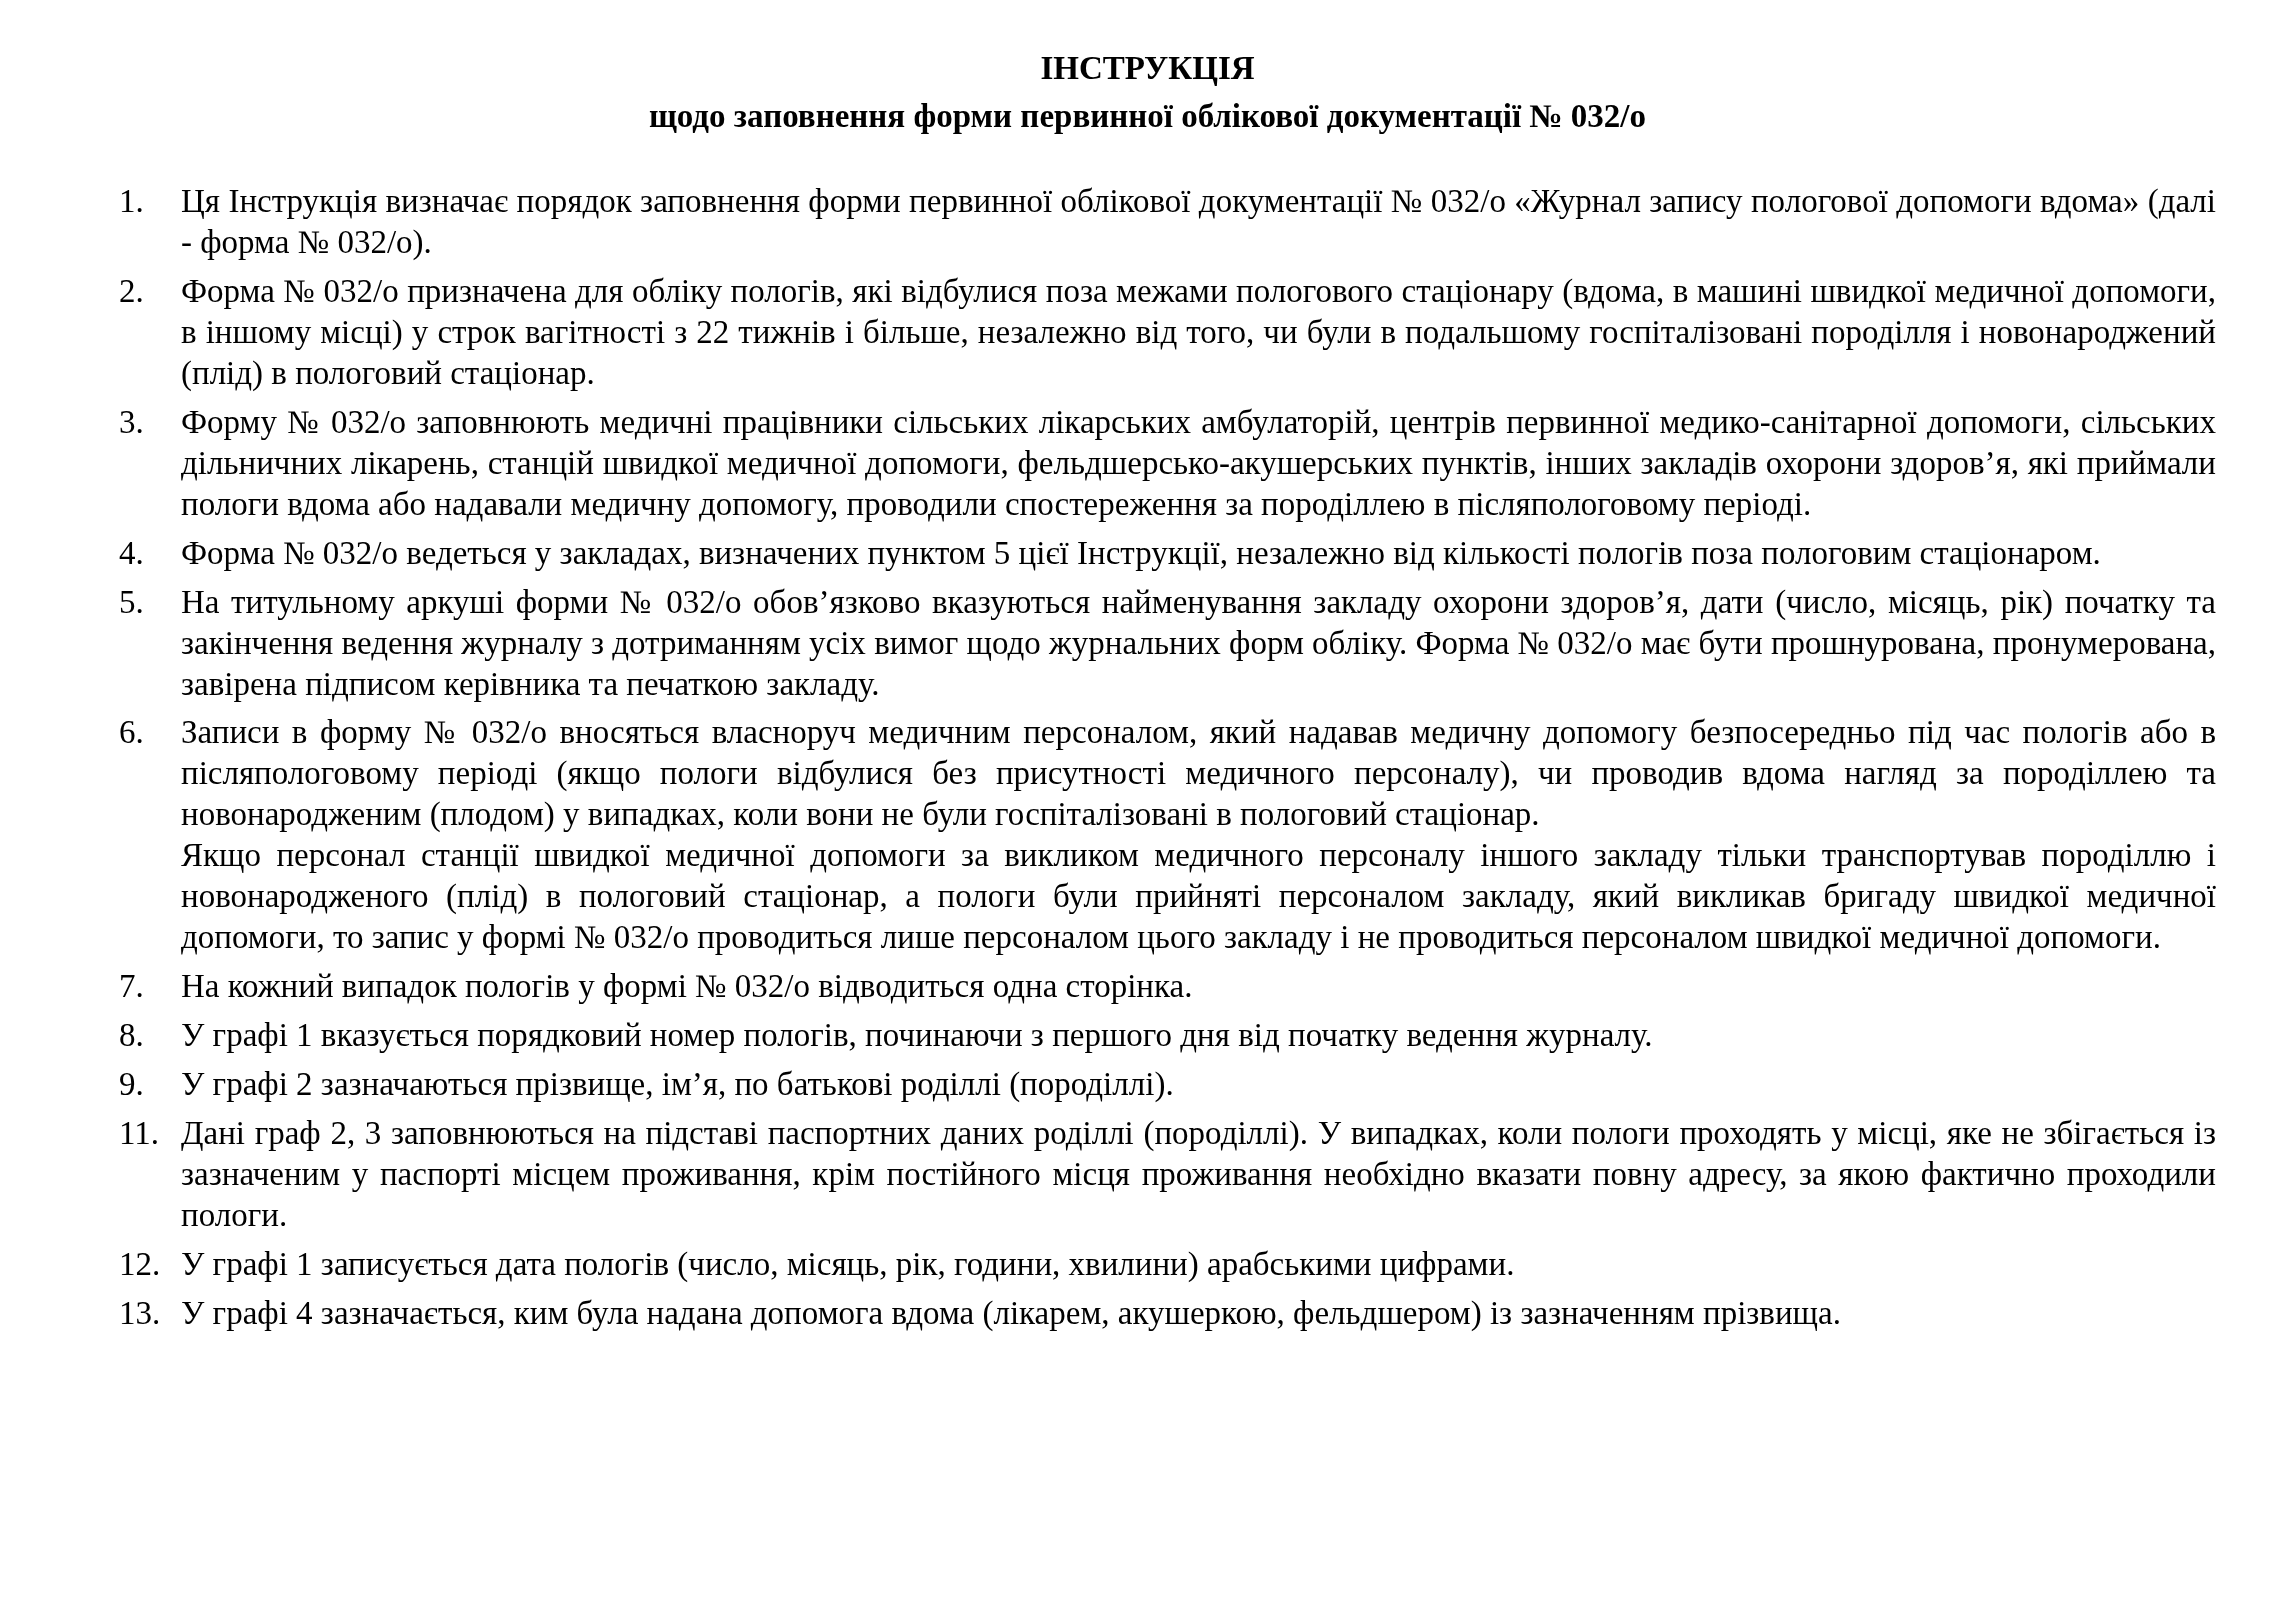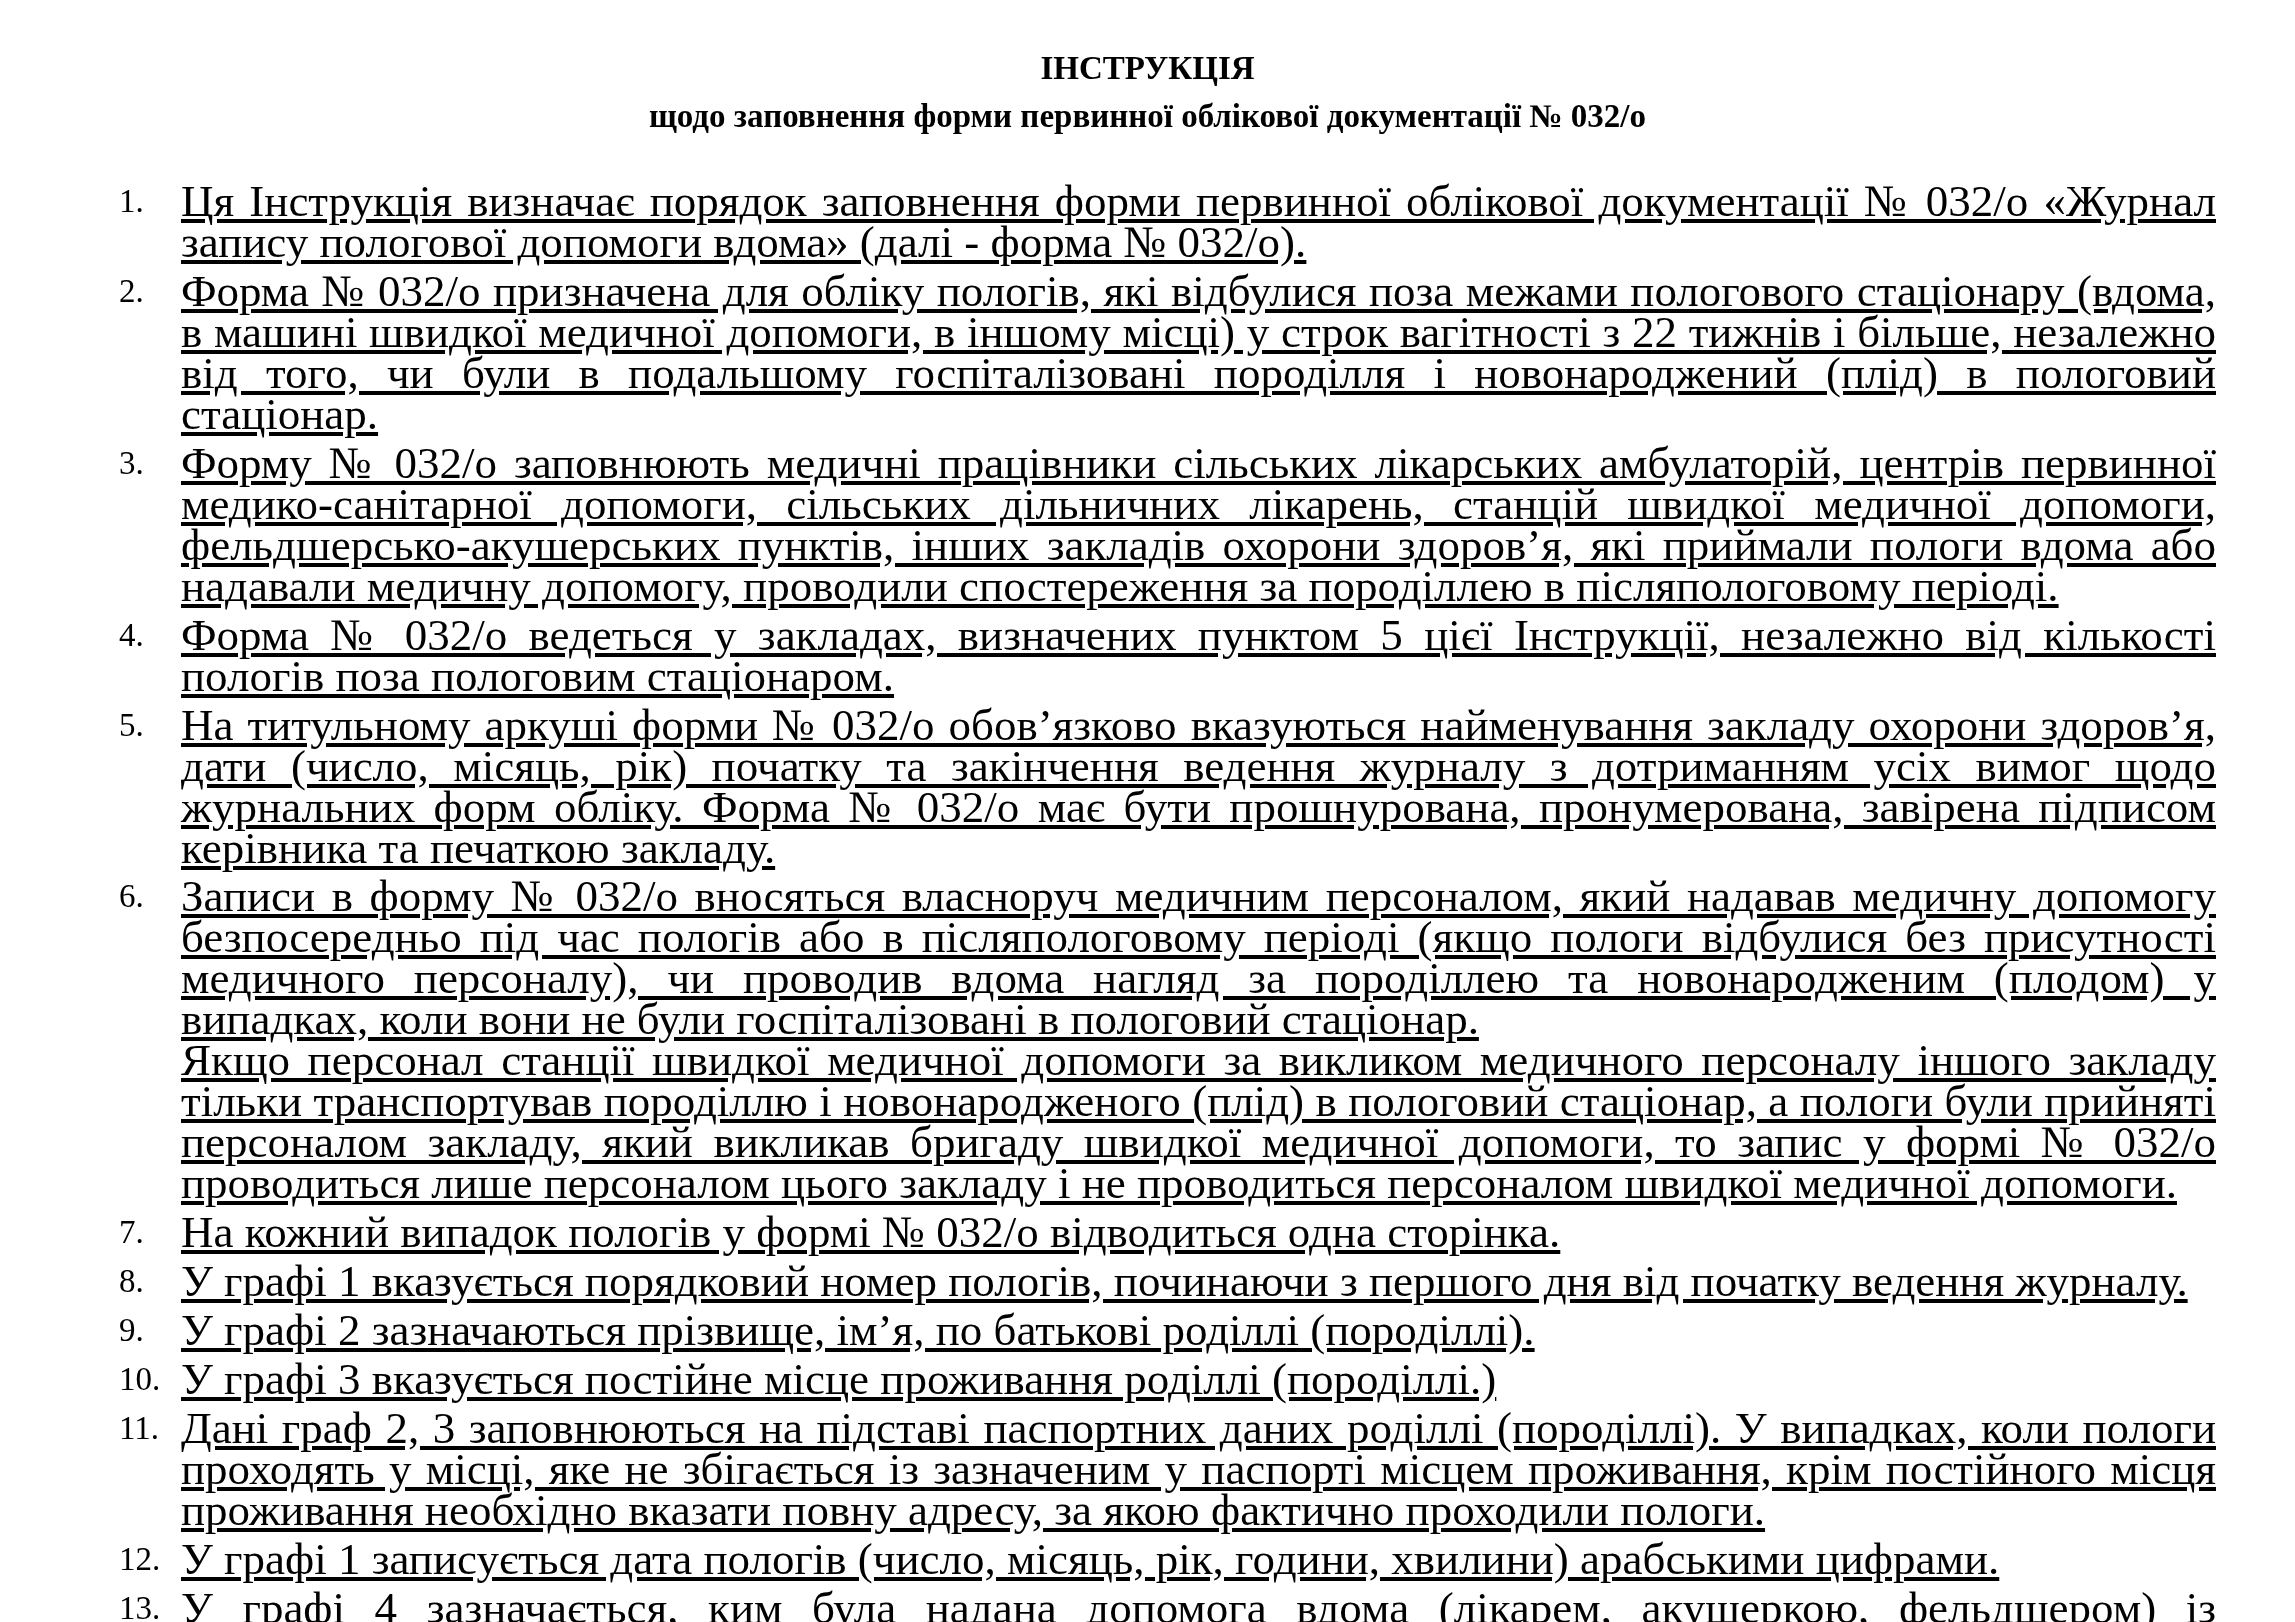--- a/index.html
+++ b/index.html
@@ -42,24 +42,23 @@
     font-size: 33px;
     line-height: 41px;
     text-align: left;
   }
   .item .item-body {
     flex: 1 1 auto;
     min-width: 0;
   }
   .item .item-body p {
     margin: 0;
-    font-size: 45px;
+    font-size: 33px;
     line-height: 41px;
     text-align: justify;
-    text-decoration: underline;
   }
 </style>
 </head>
 <body>
 
 <div class="page">
   <div class="doc-title">
     <div class="title-line">ІНСТРУКЦІЯ</div>
     <div class="title-line">щодо заповнення форми первинної облікової документації № 032/о</div>
   </div>
@@ -113,26 +112,20 @@
           <p>У графі 1 вказується порядковий номер пологів, починаючи з першого дня від початку ведення журналу.</p>
         </div>
       </div>
       <div class="item">
         <div class="num">9.</div>
         <div class="item-body">
           <p>У графі 2 зазначаються прізвище, ім’я, по батькові роділлі (породіллі).</p>
         </div>
       </div>
       <div class="item">
-        <div class="num">10.</div>
-        <div class="item-body">
-          <p>У графі 3 вказується постійне місце проживання роділлі (породіллі.)</p>
-        </div>
-      </div>
-      <div class="item">
         <div class="num">11.</div>
         <div class="item-body">
           <p>Дані граф 2, 3 заповнюються на підставі паспортних даних роділлі (породіллі). У випадках, коли пологи проходять у місці, яке не збігається із зазначеним у паспорті місцем проживання, крім постійного місця проживання необхідно вказати повну адресу, за якою фактично проходили пологи.</p>
         </div>
       </div>
       <div class="item">
         <div class="num">12.</div>
         <div class="item-body">
           <p>У графі 1 записується дата пологів (число, місяць, рік, години, хвилини) арабськими цифрами.</p>
         </div>

